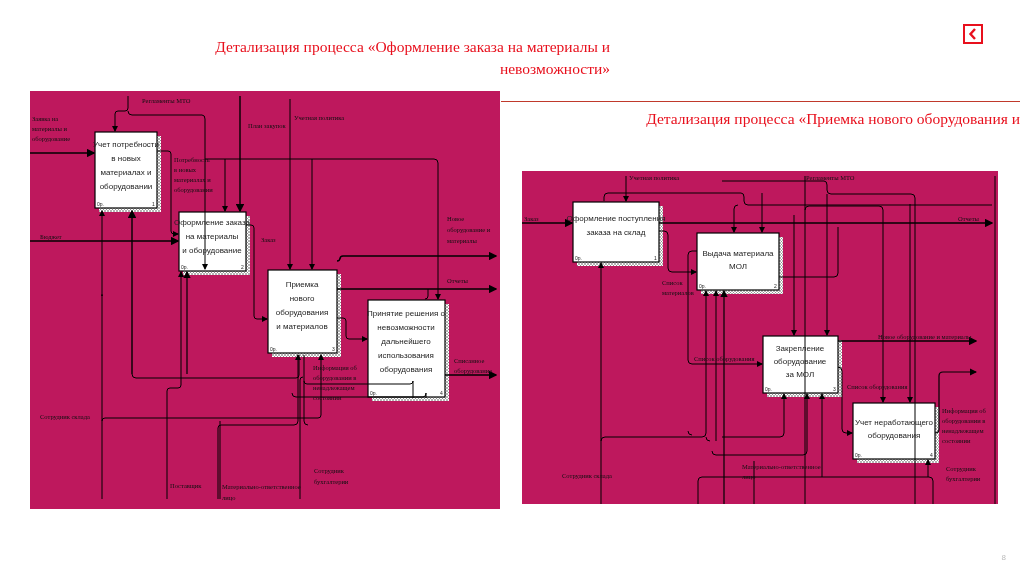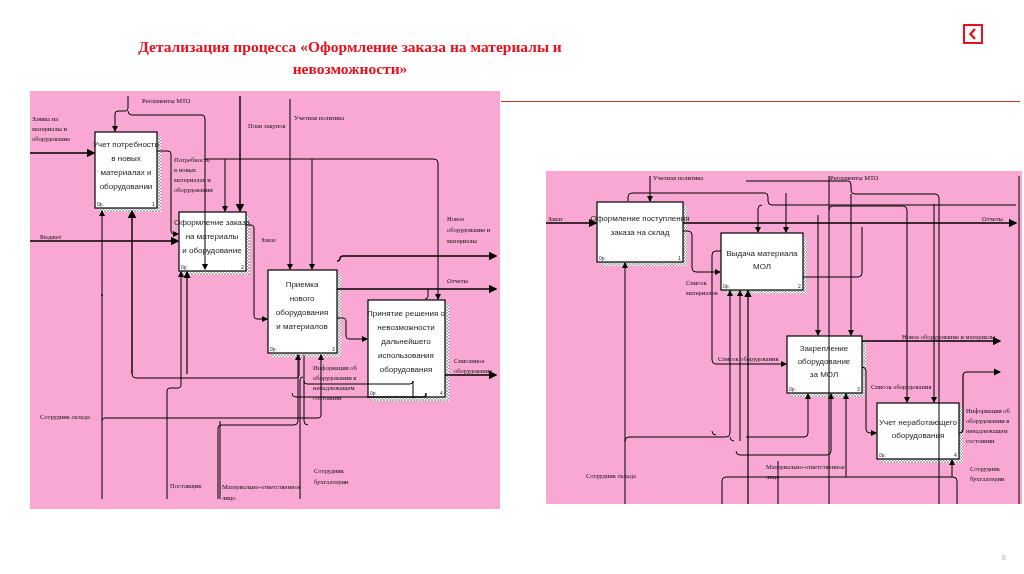--- a/index.html
+++ b/index.html
@@ -1,42 +1,43 @@
 <!DOCTYPE html>
 <html><head>
 <meta charset="utf-8">
 <style>
   html,body{margin:0;padding:0;background:#ffffff;}
   body{width:1024px;height:574px;position:relative;overflow:hidden;font-family:"Liberation Serif",serif;}
-  .title{position:absolute;color:#e8101d;font-weight:bold;font-size:15.5px;text-align:center;line-height:22px;}
+  .title{position:absolute;color:#e8101d;font-weight:normal;font-size:15.5px;text-align:right;line-height:22px;}
   #title-left{left:90px;top:36px;width:520px;}
   #title-right{left:540px;top:108px;width:480px;}
   .red-line{position:absolute;left:501px;top:101px;width:519px;height:1px;background:#c0392b;}
   .nav-btn{position:absolute;left:963px;top:24px;width:20px;height:20px;box-sizing:border-box;border:2px solid #e8101d;display:flex;align-items:center;justify-content:center;cursor:pointer;}
   .nav-btn svg{display:block;}
-  .panel{position:absolute;background:#f9a8d4;}
+  .panel{position:absolute;background:#be185d;}
   #panel-left{left:30px;top:91px;width:470px;height:418px;}
-  #panel-right{left:546px;top:171px;width:476px;height:333px;}
+  #panel-right{left:522px;top:171px;width:476px;height:333px;}
   svg.diag{position:absolute;left:0;top:0;overflow:visible;}
   .page-num{position:absolute;right:18px;bottom:12px;font-size:8px;color:#bbbbbb;font-family:"Liberation Sans",sans-serif;}
   .lbl{font-family:"Liberation Serif",serif;font-size:6.5px;fill:#111;}
   .btxt{font-family:"Liberation Sans",sans-serif;font-size:8px;fill:#222;}
   .small{font-family:"Liberation Sans",sans-serif;font-size:5px;fill:#222;}
 </style>
 </head>
 <body>
 
 <div class="title" id="title-left">
   <div>Детализация процесса «Оформление заказа на материалы и</div>
   <div>невозможности»</div>
 </div>
 
 <div class="red-line"></div>
 
 <div class="title" id="title-right">
+  <div>Детализация процесса «Приемка нового оборудования и</div>
 </div>
 
 <div class="nav-btn">
   <svg width="10" height="12" viewBox="0 0 10 12">
     <path d="M7 1 L2.5 6 L7 11" stroke="#e8101d" stroke-width="2.4" fill="none"></path>
   </svg>
 </div>
 
 <div class="panel" id="panel-left">
   <svg class="diag" width="470" height="418">

